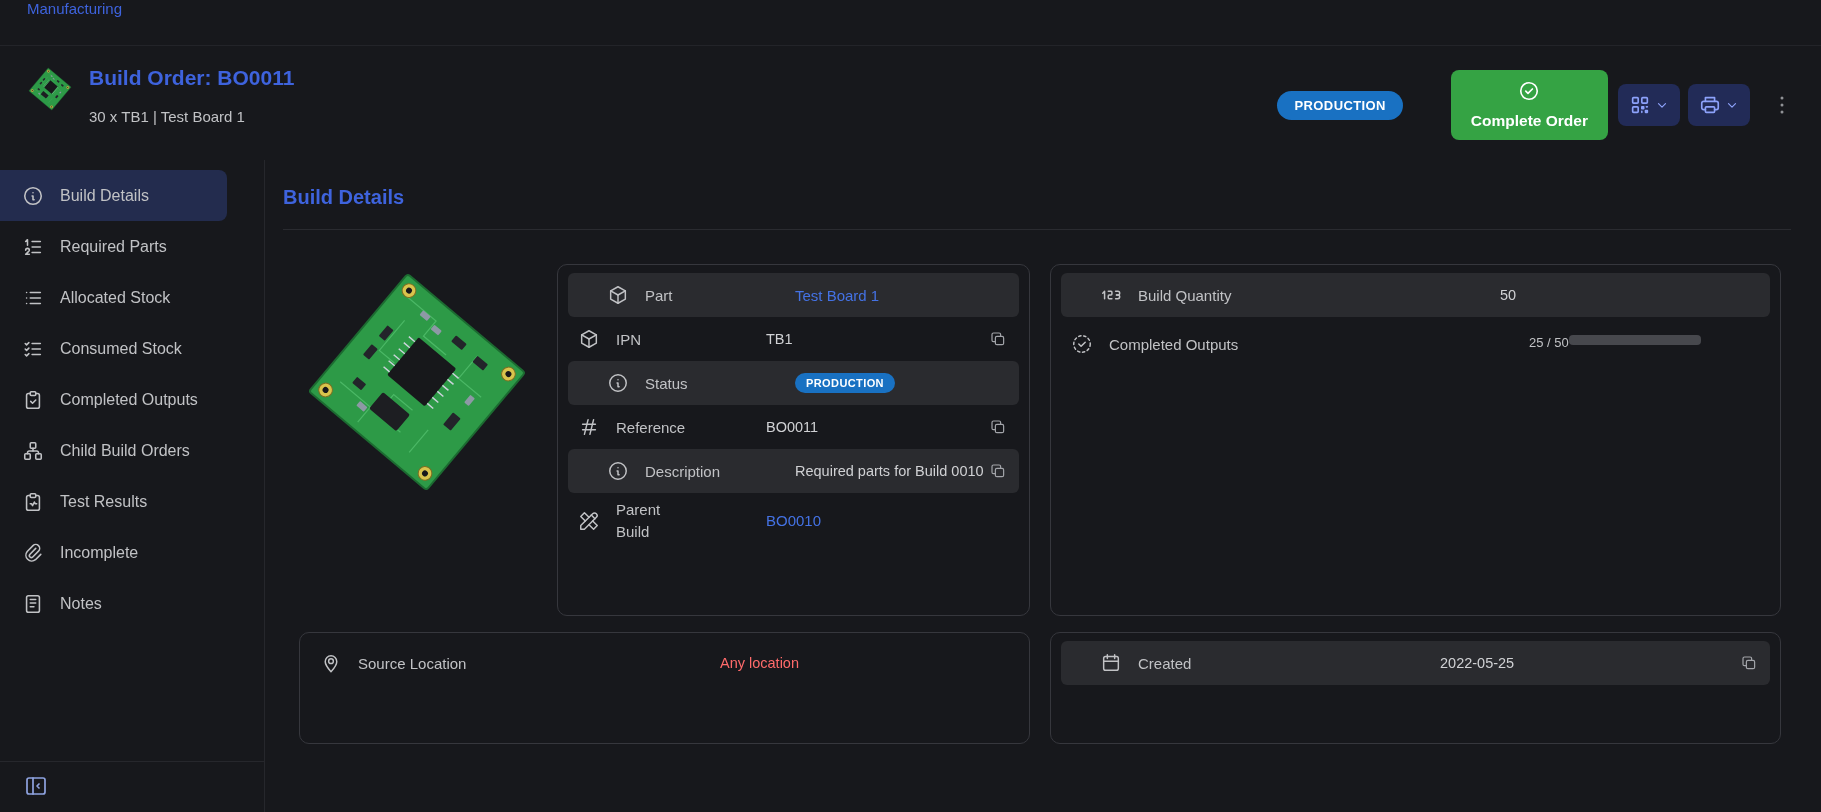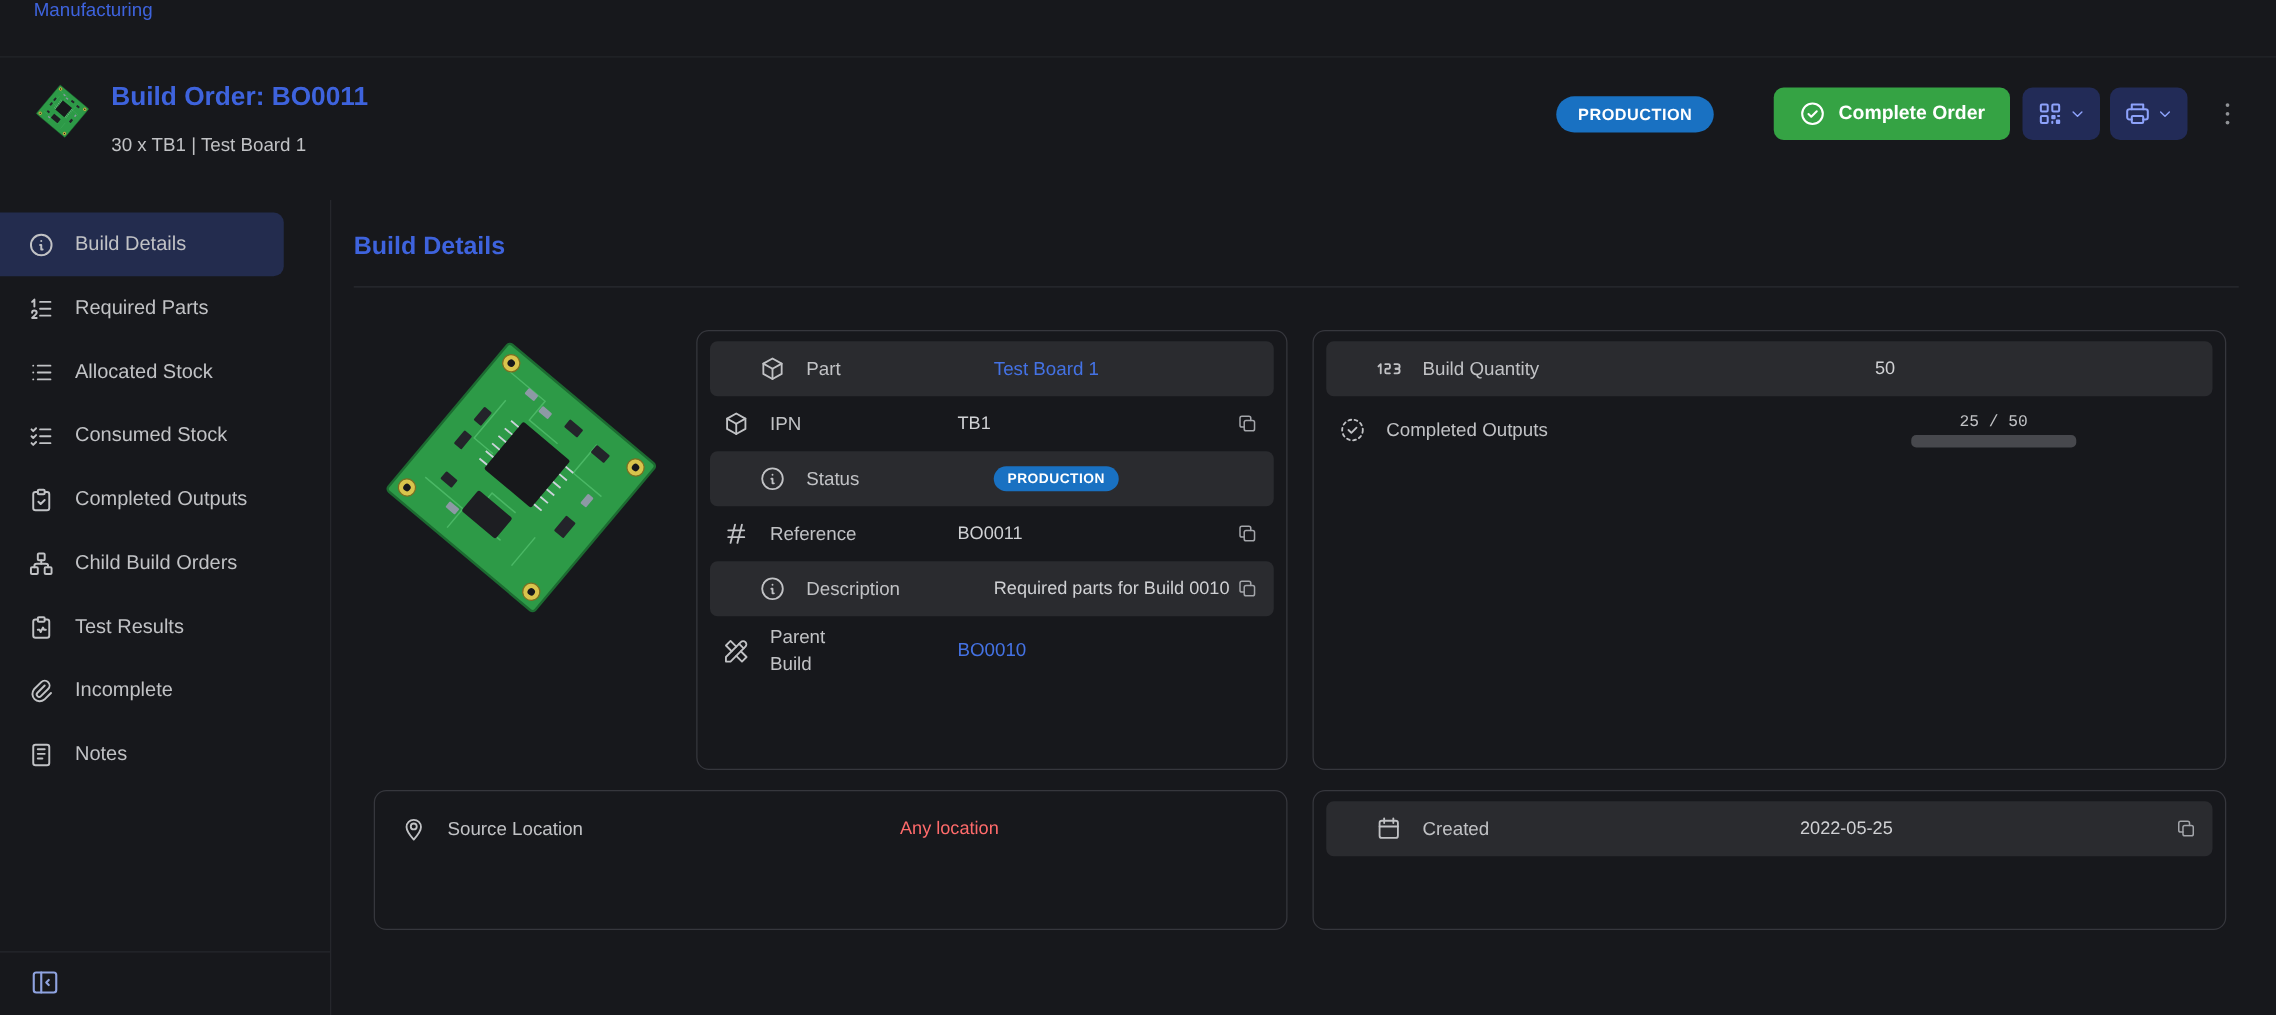--- a/index.html
+++ b/index.html
@@ -30,21 +30,21 @@
 
   
   .header{display:flex;align-items:flex-start;padding:20px 27px 14px 27px;height:114px;position:relative;}
   .thumb{width:46px;height:46px;margin-right:16px;flex-shrink:0;}
   .title{color:var(--blue);font-size:21px;font-weight:bold;}
   .subtitle{margin-top:18px;font-size:15px;color:var(--text);}
   .header-actions{position:absolute;right:27px;top:24px;display:flex;align-items:center;}
   .badge-lg{background:var(--badge-blue);color:#fff;font-size:13px;font-weight:bold;letter-spacing:.4px;
     padding:7px 17px;border-radius:16px;margin-right:48px;}
   .btn-green{display:flex;align-items:center;gap:10px;background:var(--green);border:none;color:#fff;
-    font-family:inherit;font-size:15.5px;font-weight:bold;padding:10px 20px;border-radius:8px;cursor:pointer;margin-right:10px;}
+    font-family:inherit;font-size:15.5px;font-weight:bold;padding:10px 20px;border-radius:8px;cursor:pointer;margin-right:10px;flex-direction:column;}
   .btn-navy{display:flex;align-items:center;justify-content:center;gap:4px;width:62px;height:42px;
     background:var(--navy-btn);border:none;border-radius:8px;color:var(--navy-icon);cursor:pointer;margin-right:8px;}
   .btn-dots{background:none;border:none;color:var(--dim);cursor:pointer;margin-left:12px;display:flex;align-items:center;}
 
   
   .layout{display:flex;height:652px;}
   .sidebar{width:265px;border-right:1px solid #26272c;display:flex;flex-direction:column;padding-top:10px;flex-shrink:0;}
   .side-items{flex:1;}
   .side-item{height:51px;display:flex;align-items:center;gap:16px;padding:0 10px 0 22px;font-size:16px;
     color:var(--text);cursor:pointer;margin-right:37px;border-radius:0 8px 8px 0;}
@@ -75,21 +75,21 @@
   .rvalue{color:var(--text-val);font-size:14.5px;flex:1;display:flex;align-items:center;}
   .rvalue a{color:var(--link);text-decoration:none;font-size:15px;cursor:pointer;}
   .desc{max-width:205px;line-height:1.4;}
   .copy-btn{margin-left:auto;background:none;border:none;color:#a3a5aa;cursor:pointer;display:flex;align-items:center;padding:2px;}
   .badge-sm{background:var(--badge-blue);color:#fff;font-size:11px;font-weight:bold;letter-spacing:.4px;
     padding:4px 11px;border-radius:11px;}
   .badge-admin{background:#f1f3f5;color:#17181c;font-size:11.5px;font-weight:bold;letter-spacing:.5px;
     padding:4px 11px;border-radius:11px;margin-right:20px;}
   .red-text{color:var(--red);}
 
-  .progress-wrap{display:flex;flex-direction:column;align-items:center;margin-left:58px;font-family:Liberation Mono, monospace;}
+  .progress-wrap{display:flex;flex-direction:row;margin-left:58px;}
   .progress-label{font-size:13px;color:var(--text);margin-bottom:3px;}
   .progress-track{width:132px;height:10px;background:#47484d;border-radius:4px;overflow:hidden;}
   .progress-fill{height:100%;background:var(--orange);border-radius:4px;}
 
   svg{display:block;}
 </style>
 </head>
 <body>
 
 <svg width="0" height="0" style="position:absolute">

